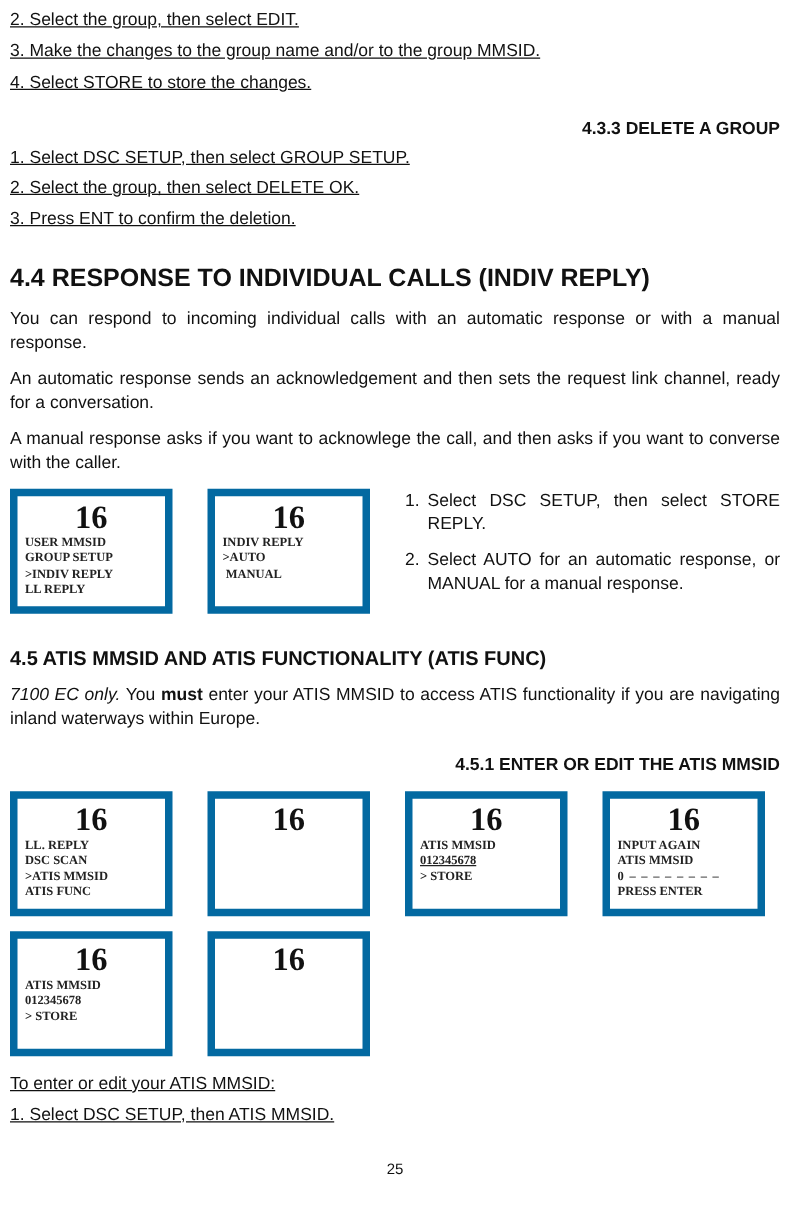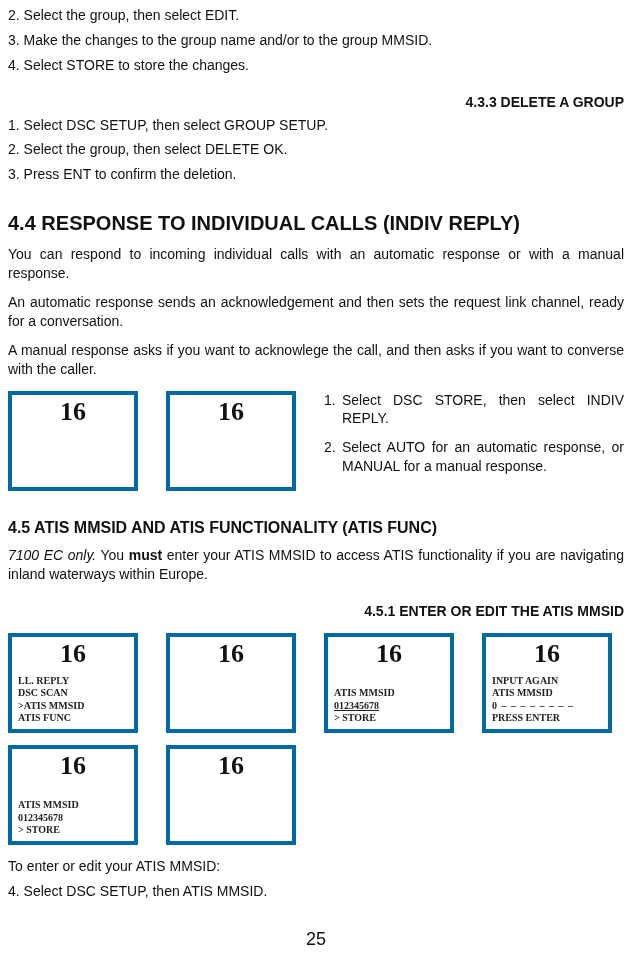--- a/index.html
+++ b/index.html
@@ -4,56 +4,55 @@
 <style>
   body {
     font-family: "Segoe UI", "Trebuchet MS", Arial, sans-serif;
     font-size: 14px;
     color: #111;
     max-width: 632px;
     margin: 0 auto;
     padding: 4px 8px 20px 8px;
     line-height: 1.35;
   }
-  .step { margin: 2px 0 6px 0; }
+  .step { margin: 2px 0 6px 0; text-decoration: underline; }
   .h-b { font-weight: bold; margin-top: 18px; margin-bottom: 4px; text-align: right; }
   .h-sec { font-weight: bold; font-size: 20px; margin-top: 26px; margin-bottom: 8px; }
   .bigger { font-size: 16px; }
   .para { margin: 6px 0 10px 0; text-align: justify; }
   .row { display: flex; gap: 28px; align-items: flex-start; margin: 12px 0; flex-wrap: wrap; }
   .screen {
-    border: 4px solid #0369a1;
+    border: 6px solid #0369a1;
     width: 130px;
     height: 100px;
     padding: 4px 6px;
     box-sizing: border-box;
     font-family: "Times New Roman", serif;
     display: flex;
     flex-direction: column;
-    justify-content: space-between;
   }
   .screen .ch {
     font-size: 26px;
     font-weight: bold;
     text-align: center;
     line-height: 1.0;
     margin-bottom: 2px;
   }
   .screen .lines {
     font-size: 10px;
     font-weight: bold;
     line-height: 1.25;
     white-space: pre;
     color: #222;
   }
   .side-steps { flex: 1; min-width: 240px; }
   .side-steps .nstep { display: flex; margin-bottom: 10px; text-align: justify; }
   .side-steps .nstep .n { width: 18px; flex-shrink: 0; }
   .italic { font-style: italic; margin-top: 36px; }
-  .pagenum { text-align: center; margin-top: 26px; font-size: 18px; }
+  .pagenum { text-align: center; margin-top: 26px; font-size: 12px; }
   .underline { text-decoration: underline; }
   .dotrow { letter-spacing: 1px; }
 </style>
 </head>
 <body>
 
 <div class="step">2. Select the group, then select EDIT.</div>
 <div class="step">3. Make the changes to the group name and/or to the group MMSID.</div>
 <div class="step">4.  Select STORE to store the changes.</div>
 
@@ -63,28 +62,35 @@
 <div class="step">3.  Press ENT to confirm the deletion.</div>
 
 <div class="h-sec">4.4 RESPONSE TO INDIVIDUAL CALLS (INDIV REPLY)</div>
 <div class="para">You can respond to incoming individual calls with an automatic response or with a manual response.</div>
 <div class="para">An automatic response sends an acknowledgement and then sets the request link channel, ready for a conversation.</div>
 <div class="para">A manual response asks if you want to acknowlege the call, and then asks if you want to converse with the caller.</div>
 
 <div class="row">
   <div class="screen">
     <div class="ch">16</div>
+    <div class="lines"><span>USER MMSID</span>
+<span>GROUP SETUP</span>
+<span>&gt;INDIV REPLY</span>
+<span>LL REPLY</span></div>
   </div>
   <div class="screen">
     <div class="ch">16</div>
+    <div class="lines"><span>INDIV REPLY</span>
+<span>&gt;AUTO</span>
+<span> MANUAL</span></div>
   </div>
   <div class="side-steps">
     <div class="nstep">
         <span class="n">1.</span>
-        <span>Select DSC STORE, then select INDIV REPLY.</span>
+        <span>Select DSC SETUP, then select STORE REPLY.</span>
       </div>
     <div class="nstep">
         <span class="n">2.</span>
         <span>Select AUTO for an automatic response, or MANUAL for a manual response.</span>
       </div>
   </div>
 </div>
 
 <div class="h-sec bigger">4.5 ATIS MMSID AND ATIS FUNCTIONALITY (ATIS FUNC)</div>
 <div class="para">
@@ -125,15 +131,15 @@
     <div class="lines"><span>ATIS MMSID</span>
 <span>012345678</span>
 <span>&gt; STORE</span></div>
   </div>
   <div class="screen">
     <div class="ch">16</div>
   </div>
 </div>
 
 <div class="step">To enter or edit your ATIS MMSID:</div>
-<div class="step">4.  Select DSC SETUP, then ATIS MMSID.</div>
+<div class="step">1.  Select DSC SETUP, then ATIS MMSID.</div>
 
 <div class="pagenum">25</div>
 
 </body></html>

